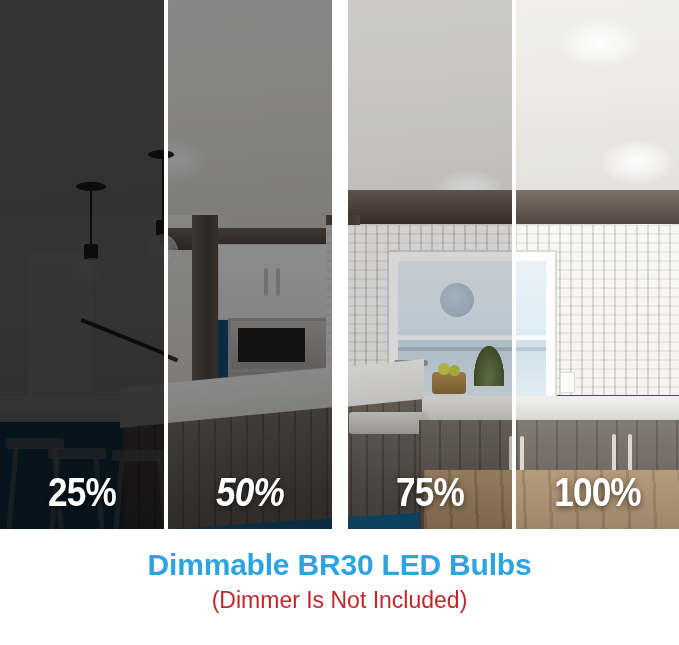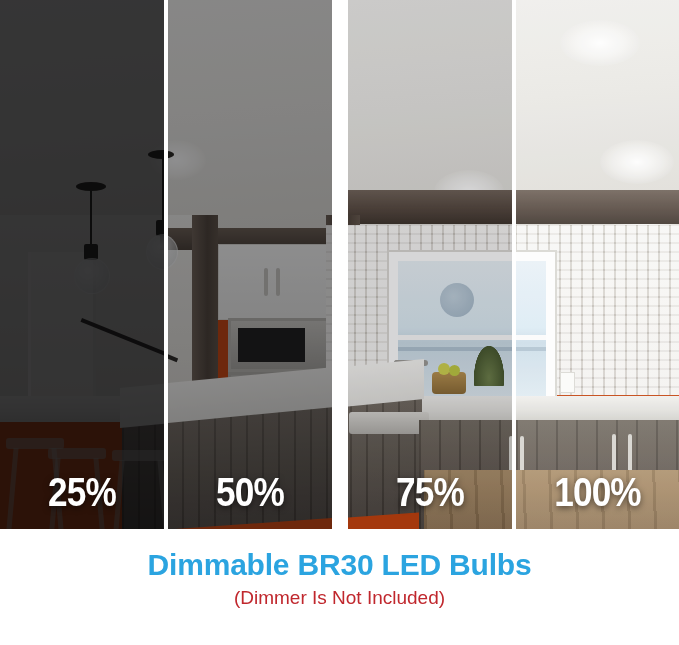--- a/index.html
+++ b/index.html
@@ -10,23 +10,23 @@
     font-family:"Liberation Sans", sans-serif;
     overflow:hidden;
   }
   .page{position:relative;width:679px;height:645px;background:#fff;overflow:hidden;}
 
   
   .photo-strip{
     position:absolute;left:0;top:0;width:679px;height:529px;
     display:flex;background:#ffffff;
   }
-  .panel{position:relative;overflow:hidden;background:#c2410c;}
+  .panel{position:relative;overflow:hidden;background:#0c4a6e;}
   .p1{width:168px;}
-  .p2{width:168px;margin-left:4px;}
+  .p2{width:168px;margin-left:4px;font-style:italic;}
   .p3{width:168px;margin-left:16px;}
   .p4{width:167px;margin-left:4px;}
 
   
   .scene{position:absolute;top:0;height:529px;width:679px;}
   .s1{left:0}.s2{left:-172px}.s3{left:-344px}.s4{left:-516px}
 
   
   .ceiling{
     position:absolute;left:0;top:0;width:679px;height:300px;
@@ -193,21 +193,21 @@
   .headline{
     margin:0;padding-top:19px;
     color:#2BA4E0;font-size:30px;font-weight:bold;letter-spacing:-.2px;
     font-family:"Liberation Sans", sans-serif;
   }
   .subline{
     margin:0;padding-top:9px;color:#1e1e1e;font-size:19px;
     font-family:"Liberation Sans", sans-serif;
   }
   .note{
-    margin:0;padding-top:5px;color:#C0272D;font-size:19px;
+    margin:0;padding-top:5px;color:#C0272D;font-size:23px;
     font-family:"Liberation Sans", sans-serif;
   }
 </style>
 </head>
 <body>
 
 <div class="page">
 
   <div class="photo-strip">
 

